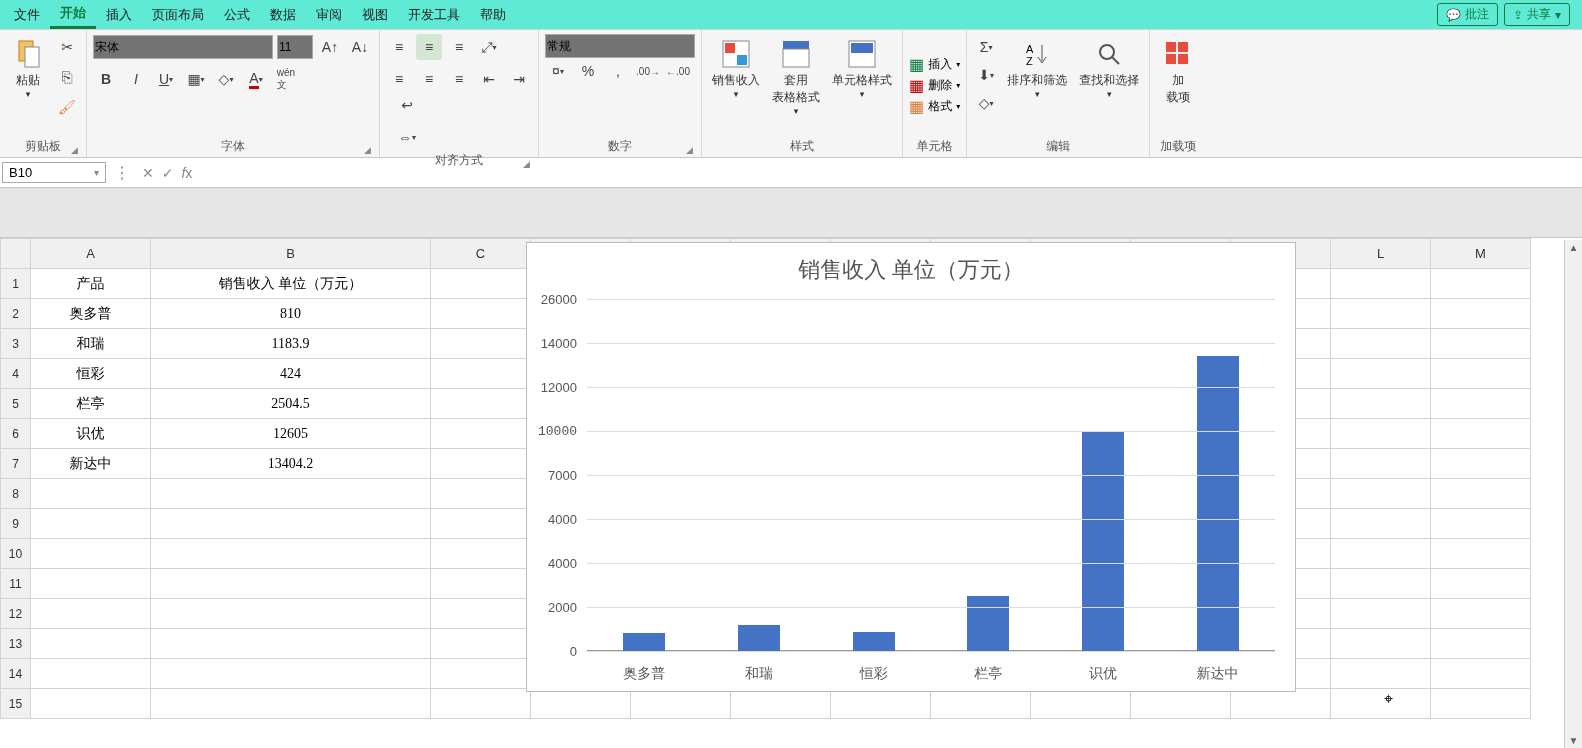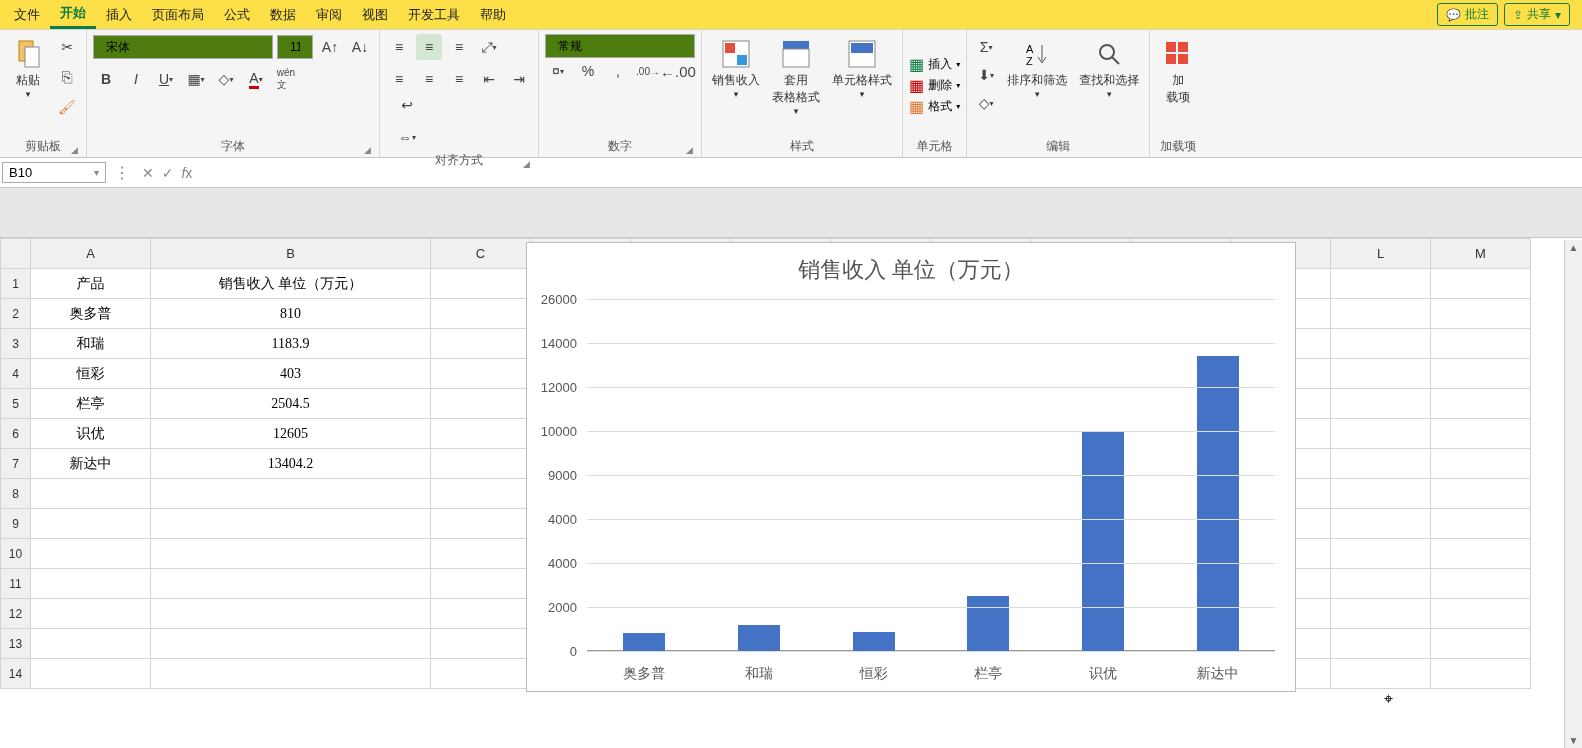--- a/index.html
+++ b/index.html
@@ -1,38 +1,38 @@
 <!DOCTYPE html>
 <html><head>
 <meta charset="utf-8">
 <style>
 * { margin: 0; padding: 0; box-sizing: border-box; font-family: "Microsoft YaHei", sans-serif; }
 body { background: #fff; width: 1582px; height: 748px; overflow: hidden; position: relative; }
 
 
-.titlebar { display: flex; align-items: center; background: #fde047; border-bottom: 1px solid #d4d4d4; height: 30px; padding: 0 4px; }
+.titlebar { display: flex; align-items: center; background: #5eead4; border-bottom: 1px solid #d4d4d4; height: 30px; padding: 0 4px; }
 .tab { padding: 4px 10px; font-size: 13px; color: #222; cursor: pointer; }
 .tab.file { }
 .tab.active { color: #107c41; font-weight: 600; border-bottom: 3px solid #107c41; }
 .titlebar-right { margin-left: auto; display: flex; gap: 6px; padding-right: 8px; }
 .tb-btn { border: 1px solid #888; border-radius: 3px; padding: 2px 8px; font-size: 12px; display: flex; align-items: center; gap: 4px; cursor: pointer; }
 .tb-btn.green { color: #107c41; border-color: #107c41; }
 
 
 .ribbon { display: flex; background: #f5f5f5; border-bottom: 1px solid #c8c8c8; height: 128px; }
 .rgroup { border-right: 1px solid #d8d8d8; display: flex; flex-direction: column; padding: 4px 6px 0 6px; }
 .rgroup-body { flex: 1; display: flex; align-items: flex-start; gap: 4px; }
 .rgroup-label { text-align: center; font-size: 12px; color: #555; padding: 2px 0; position: relative; }
 .rgroup-label .launcher { position: absolute; right: 2px; bottom: 2px; font-size: 9px; color: #888; cursor: pointer; }
 .vbtn { display: flex; flex-direction: column; align-items: center; justify-content: center; font-size: 12px; color: #333; padding: 2px 4px; cursor: pointer; min-width: 44px; }
 .vbtn .ic { height: 36px; display: flex; align-items: center; justify-content: center; }
 .col { display: flex; flex-direction: column; gap: 4px; }
 .row { display: flex; gap: 4px; align-items: center; }
 .sbtn { width: 26px; height: 26px; display: flex; align-items: center; justify-content: center; cursor: pointer; font-size: 14px; color: #444; border-radius: 3px; }
-.sel { border: 1px solid #aaa; background: #4d7c0f; font-size: 12px; padding: 2px 12px; }
+.sel { border: 1px solid #aaa; background: #737373; font-size: 12px; padding: 2px 1px; }
 .fontname { width: 180px; height: 24px; }
 .fontsize { width: 36px; height: 24px; }
 .numfmt { width: 150px; height: 24px; }
 
 
 .fbar { display: flex; align-items: center; border-bottom: 1px solid #c8c8c8; height: 30px; background: #fff; }
 .namebox { width: 104px; border: 1px solid #aaa; margin: 2px; padding: 2px 6px; font-size: 13px; display: flex; justify-content: space-between; align-items: center; }
 .fdiv { width: 28px; text-align: center; color: #888; }
 .fx-btns { display: flex; gap: 8px; padding: 0 6px; color: #888; font-size: 14px; }
 .fx-input { flex: 1; border: none; font-size: 13px; padding: 2px 6px; }
@@ -230,21 +230,21 @@
         <div class="sbtn">
             <span>%</span>
           </div>
         <div class="sbtn">
             <span>,</span>
           </div>
         <div class="sbtn">
             <span style="font-size:10px">.00→</span>
           </div>
         <div class="sbtn">
-            <span style="font-size:15px">←.00</span>
+            <span style="font-size:10px">←.00</span>
           </div>
       </div>
     </div>
     <div class="rgroup-label"><span>数字</span><span class="launcher">◢</span></div>
   </div>
 
   <div class="rgroup">
     <div class="rgroup-body">
       <div class="vbtn">
         <div class="ic">
@@ -442,21 +442,21 @@
           <td></td>
           <td></td>
           <td></td>
           <td></td>
           <td></td>
           <td></td>
         </tr>
   <tr>
           <th class="rowh">4</th>
           <td class="datacell">恒彩</td>
-          <td class="datacell">403</td>
+          <td class="datacell">424</td>
           <td></td>
           <td></td>
           <td></td>
           <td></td>
           <td></td>
           <td></td>
           <td></td>
           <td></td>
           <td></td>
           <td></td>
@@ -601,20 +601,36 @@
           <td></td>
           <td></td>
           <td></td>
           <td></td>
           <td></td>
           <td></td>
           <td></td>
         </tr>
   <tr>
           <th class="rowh">14</th>
+          <td></td>
+          <td></td>
+          <td></td>
+          <td></td>
+          <td></td>
+          <td></td>
+          <td></td>
+          <td></td>
+          <td></td>
+          <td></td>
+          <td></td>
+          <td></td>
+          <td></td>
+        </tr>
+  <tr>
+          <th class="rowh">15</th>
           <td></td>
           <td></td>
           <td></td>
           <td></td>
           <td></td>
           <td></td>
           <td></td>
           <td></td>
           <td></td>
           <td></td>
@@ -625,22 +641,22 @@
 </tbody>
     </table>
 
 <div class="chart">
   <div class="chart-title">销售收入 单位（万元）</div>
   <div class="yaxis" id="yaxis">
         <div class="ytick" style="top: 100%;">0</div>
         <div class="ytick" style="top: 87.5%;">2000</div>
         <div class="ytick" style="top: 75%; margin-left: 16px;">4000</div>
         <div class="ytick" style="top: 62.5%;">4000</div>
-        <div class="ytick" style="top: 50%;">9000</div>
-        <div class="ytick" style="top: 37.5%;">10000</div>
+        <div class="ytick" style="top: 50%;">7000</div>
+        <div class="ytick" style="top: 37.5%; font-family: Liberation Mono, monospace;">10000</div>
         <div class="ytick" style="top: 25%;">12000</div>
         <div class="ytick" style="top: 12.5%; text-align: center;">14000</div>
         <div class="ytick" style="top: 0%;">26000</div>
       </div>
   <div class="plot" id="plot">
     <div class="baseline"></div>
     <div class="bars" id="bars">
           <div class="bar" style="height: 5.0625%; background: rgb(68, 114, 196);"></div>
           <div class="bar" style="height: 7.39938%; background: rgb(68, 114, 196);"></div>
           <div class="bar" style="height: 5.34375%; background: rgb(68, 114, 196);"></div>

